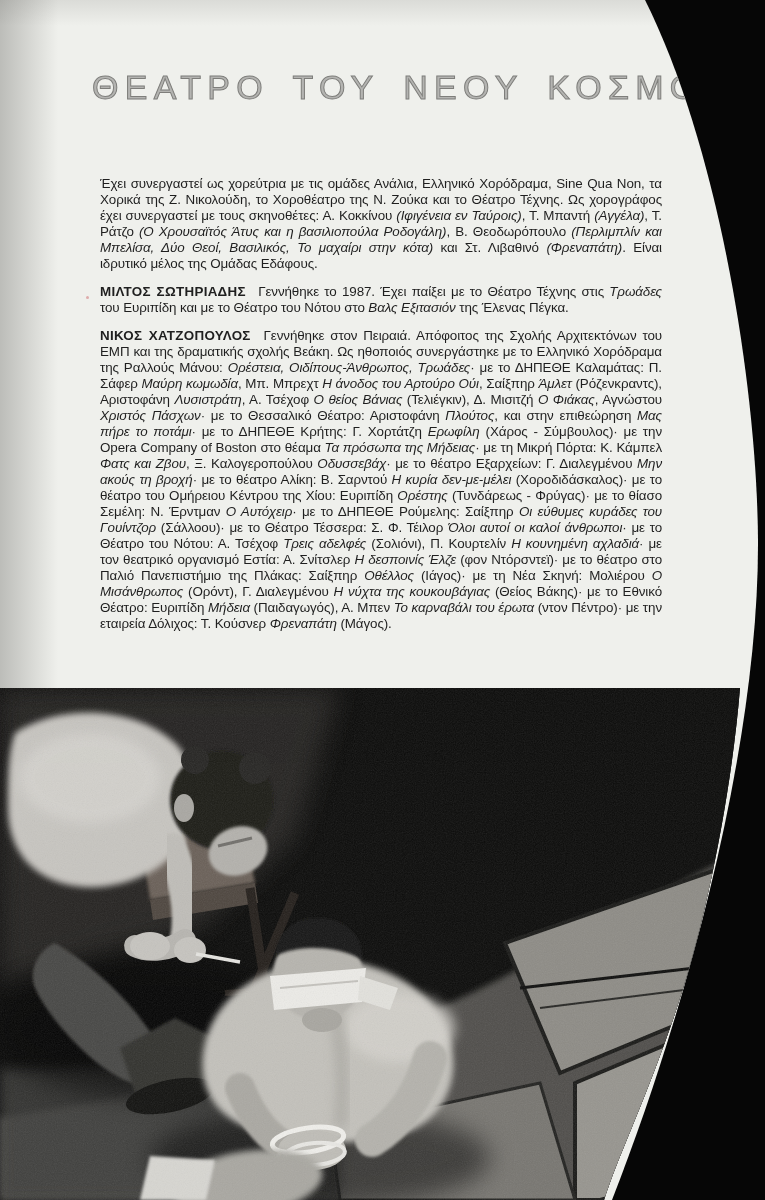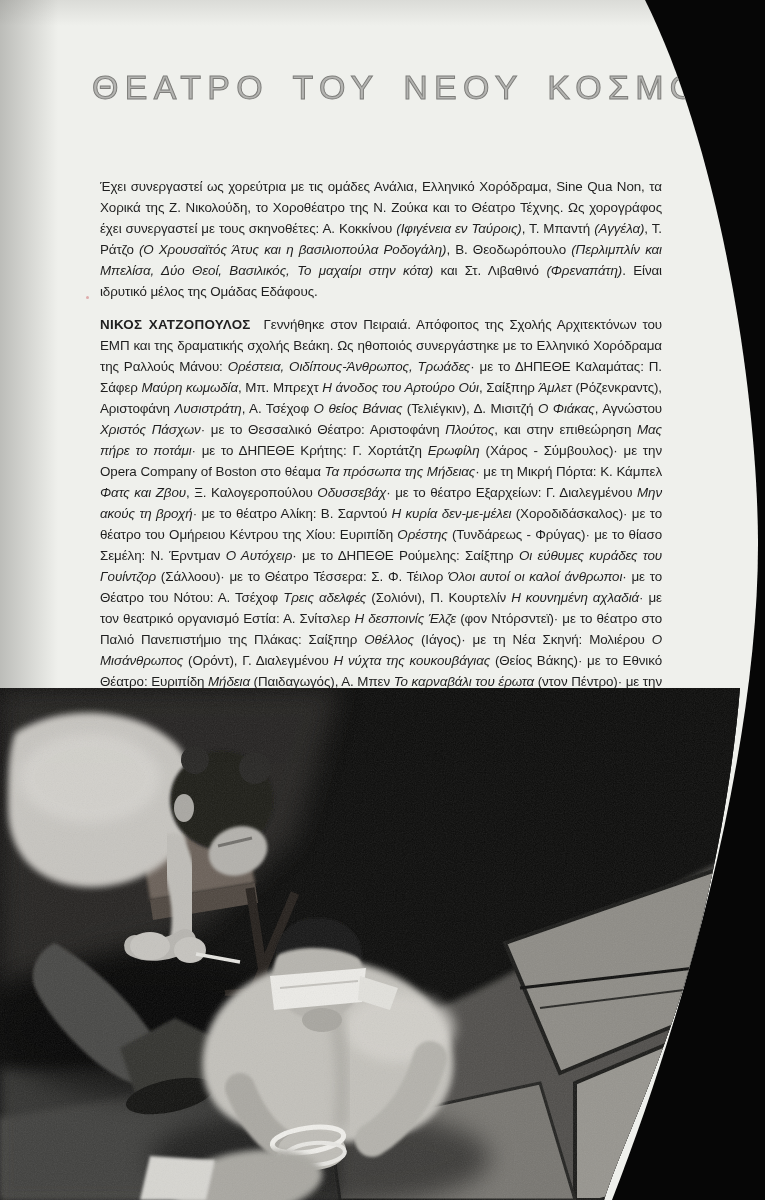--- a/index.html
+++ b/index.html
@@ -11,21 +11,21 @@
   .edge-shade{position:absolute;left:0;top:0;width:58px;height:690px;
         background:linear-gradient(90deg,rgba(70,70,66,.30),rgba(70,70,66,0));pointer-events:none}
   .top-shade{position:absolute;left:0;top:0;width:660px;height:26px;
         background:linear-gradient(180deg,rgba(70,70,66,.12),rgba(70,70,66,0));pointer-events:none}
 
   .title{position:absolute;top:68px;left:92px;width:566px;text-align:center;
         font-size:34px;font-weight:400;letter-spacing:.185em;word-spacing:.25em;
         color:#b4b4b1;-webkit-text-stroke:1px #7e7e7b;white-space:nowrap}
 
   .bios{position:absolute;left:100px;top:176px;width:562px;color:#1f1f1f;
-        font-size:13.4px;line-height:21px;letter-spacing:-0.1px;text-align:justify}
+        font-size:13.4px;line-height:16px;letter-spacing:-0.1px;text-align:justify}
   .bios p{margin:0}
   .bios p + p{margin-top:12px}
   .it{font-style:italic}
   .bd{font-weight:700;margin-right:7px;letter-spacing:.3px}
 
   
   .photo{position:absolute;left:0;top:688px;width:765px;height:512px;background:#0b0b0a;
         clip-path:path('M0 0 L740 0 C732 100 706 240 670 340 C640 425 618 468 604 512 L0 512 Z')}
   .photo svg{display:block;width:100%;height:100%}
 
@@ -36,20 +36,21 @@
 </head>
 <body>
 
 <div class="stage">
 
   <div class="page">
     <div class="title">ΘΕΑΤΡΟ ΤΟΥ ΝΕΟΥ ΚΟΣΜΟΥ</div>
 
     <div class="bios">
       <p><span>Έχει συνεργαστεί ως χορεύτρια με τις ομάδες Ανάλια, Ελληνικό Χορόδραμα, Sine Qua Non, τα Χορικά της Ζ. Νικολούδη, το Χοροθέατρο της Ν. Ζούκα και το Θέατρο Τέχνης. Ως χορογράφος έχει συνεργαστεί με τους σκηνοθέτες: Α. Κοκκίνου </span><span class="it">(Ιφιγένεια εν Ταύροις)</span><span>, Τ. Μπαντή </span><span class="it">(Αγγέλα)</span><span>, Τ. Ράτζο </span><span class="it">(Ο Χρουσαϊτός Άτυς και η βασιλιοπούλα Ροδογάλη)</span><span>, Β. Θεοδωρόπουλο </span><span class="it">(Περλιμπλίν και Μπελίσα, Δύο Θεοί, Βασιλικός, Το μαχαίρι στην κότα)</span><span> και Στ. Λιβαθινό </span><span class="it">(Φρεναπάτη)</span><span>. Είναι ιδρυτικό μέλος της Ομάδας Εδάφους.</span></p>
+      <p><span class="bd">ΜΙΛΤΟΣ ΣΩΤΗΡΙΑΔΗΣ</span><span> Γεννήθηκε το 1987. Έχει παίξει με το Θέατρο Τέχνης στις </span><span class="it">Τρωάδες</span><span> του Ευριπίδη και με το Θέατρο του Νότου στο </span><span class="it">Βαλς Εξιτασιόν</span><span> της Έλενας Πέγκα.</span></p>
       <p><span class="bd">ΝΙΚΟΣ ΧΑΤΖΟΠΟΥΛΟΣ</span><span> Γεννήθηκε στον Πειραιά. Απόφοιτος της Σχολής Αρχιτεκτόνων του ΕΜΠ και της δραματικής σχολής Βεάκη. Ως ηθοποιός συνεργάστηκε με το Ελληνικό Χορόδραμα της Ραλλούς Μάνου: </span><span class="it">Ορέστεια, Οιδίπους-Άνθρωπος, Τρωάδες</span><span>· με το ΔΗΠΕΘΕ Καλαμάτας: Π. Σάφερ </span><span class="it">Μαύρη κωμωδία</span><span>, Μπ. Μπρεχτ </span><span class="it">Η άνοδος του Αρτούρο Ούι</span><span>, Σαίξπηρ </span><span class="it">Άμλετ</span><span> (Ρόζενκραντς), Αριστοφάνη </span><span class="it">Λυσιστράτη</span><span>, Α. Τσέχοφ </span><span class="it">Ο θείος Βάνιας</span><span> (Τελιέγκιν), Δ. Μισιτζή </span><span class="it">Ο Φιάκας</span><span>, Αγνώστου </span><span class="it">Χριστός Πάσχων</span><span>· με το Θεσσαλικό Θέατρο: Αριστοφάνη </span><span class="it">Πλούτος</span><span>, και στην επιθεώρηση </span><span class="it">Μας πήρε το ποτάμι</span><span>· με το ΔΗΠΕΘΕ Κρήτης: Γ. Χορτάτζη </span><span class="it">Ερωφίλη</span><span> (Χάρος - Σύμβουλος)· με την Opera Company of Boston στο θέαμα </span><span class="it">Τα πρόσωπα της Μήδειας</span><span>· με τη Μικρή Πόρτα: Κ. Κάμπελ </span><span class="it">Φατς και Ζβου</span><span>, Ξ. Καλογεροπούλου </span><span class="it">Οδυσσεβάχ</span><span>· με το θέατρο Εξαρχείων: Γ. Διαλεγμένου </span><span class="it">Μην ακούς τη βροχή</span><span>· με το θέατρο Αλίκη: Β. Σαρντού </span><span class="it">Η κυρία δεν-με-μέλει</span><span> (Χοροδιδάσκαλος)· με το θέατρο του Ομήρειου Κέντρου της Χίου: Ευριπίδη </span><span class="it">Ορέστης</span><span> (Τυνδάρεως - Φρύγας)· με το θίασο Σεμέλη: Ν. Έρντμαν </span><span class="it">Ο Αυτόχειρ</span><span>· με το ΔΗΠΕΘΕ Ρούμελης: Σαίξπηρ </span><span class="it">Οι εύθυμες κυράδες του Γουίντζορ</span><span> (Σάλλοου)· με το Θέατρο Τέσσερα: Σ. Φ. Τέιλορ </span><span class="it">Όλοι αυτοί οι καλοί άνθρωποι</span><span>· με το Θέατρο του Νότου: Α. Τσέχοφ </span><span class="it">Τρεις αδελφές</span><span> (Σολιόνι), Π. Κουρτελίν </span><span class="it">Η κουνημένη αχλαδιά</span><span>· με τον θεατρικό οργανισμό Εστία: Α. Σνίτσλερ </span><span class="it">Η δεσποινίς Έλζε</span><span> (φον Ντόρσντεϊ)· με το θέατρο στο Παλιό Πανεπιστήμιο της Πλάκας: Σαίξπηρ </span><span class="it">Οθέλλος</span><span> (Ιάγος)· με τη Νέα Σκηνή: Μολιέρου </span><span class="it">Ο Μισάνθρωπος</span><span> (Ορόντ), Γ. Διαλεγμένου </span><span class="it">Η νύχτα της κουκουβάγιας</span><span> (Θείος Βάκης)· με το Εθνικό Θέατρο: Ευριπίδη </span><span class="it">Μήδεια</span><span> (Παιδαγωγός), Α. Μπεν </span><span class="it">Το καρναβάλι του έρωτα</span><span> (ντον Πέντρο)· με την εταιρεία Δόλιχος: Τ. Κούσνερ </span><span class="it">Φρεναπάτη</span><span> (Μάγος).</span></p>
     </div>
 
     <div class="edge-shade"></div>
     <div class="top-shade"></div>
     <div class="speck s1"></div>
     <div class="speck s2"></div>
   </div>
 
   <div class="photo">

